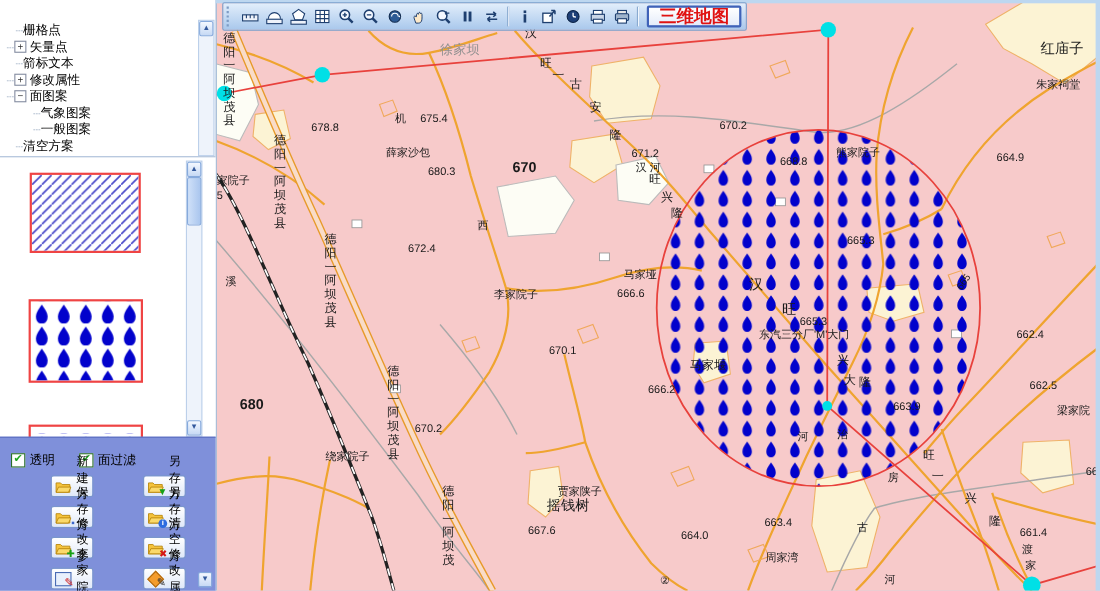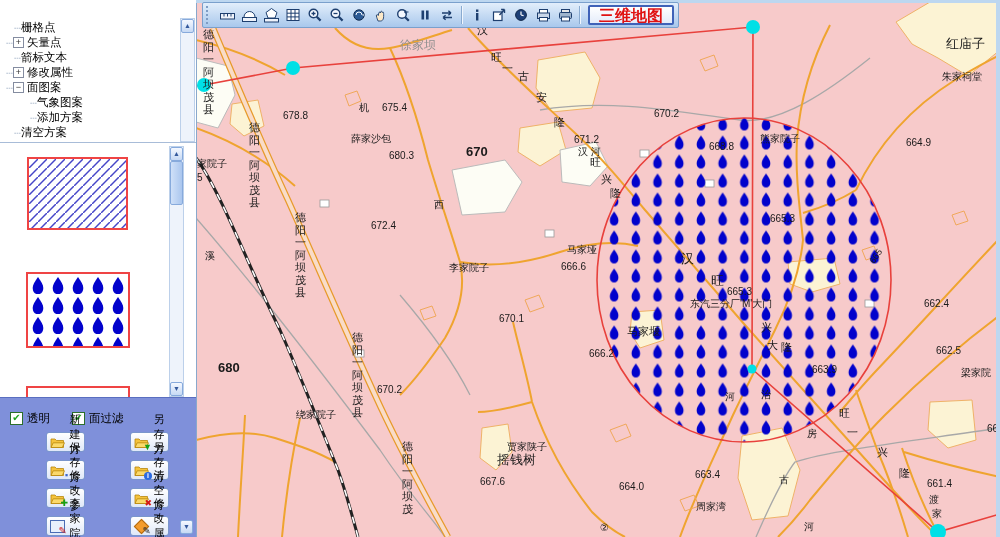--- a/index.html
+++ b/index.html
@@ -381,21 +381,21 @@
         <span class="conn">┄</span>
         <span class="exp">−</span>
         <span>面图案</span>
       </div>
       <div class="titem" style="padding-left: 30px;">
         <span class="conn">┄</span>
         <span>气象图案</span>
       </div>
       <div class="titem" style="padding-left: 30px;">
         <span class="conn">┄</span>
-        <span>添加方案</span>
+        <span>一般图案</span>
       </div>
       <div class="titem" style="padding-left: 14px;">
         <span class="conn">┄</span>
         <span>清空方案</span>
       </div>
     </div>
 
   <div class="vscroll" style="left:180px;top:18px;height:122px;">
     <div class="sbtn" style="top:0;">▲</div>
   </div>

